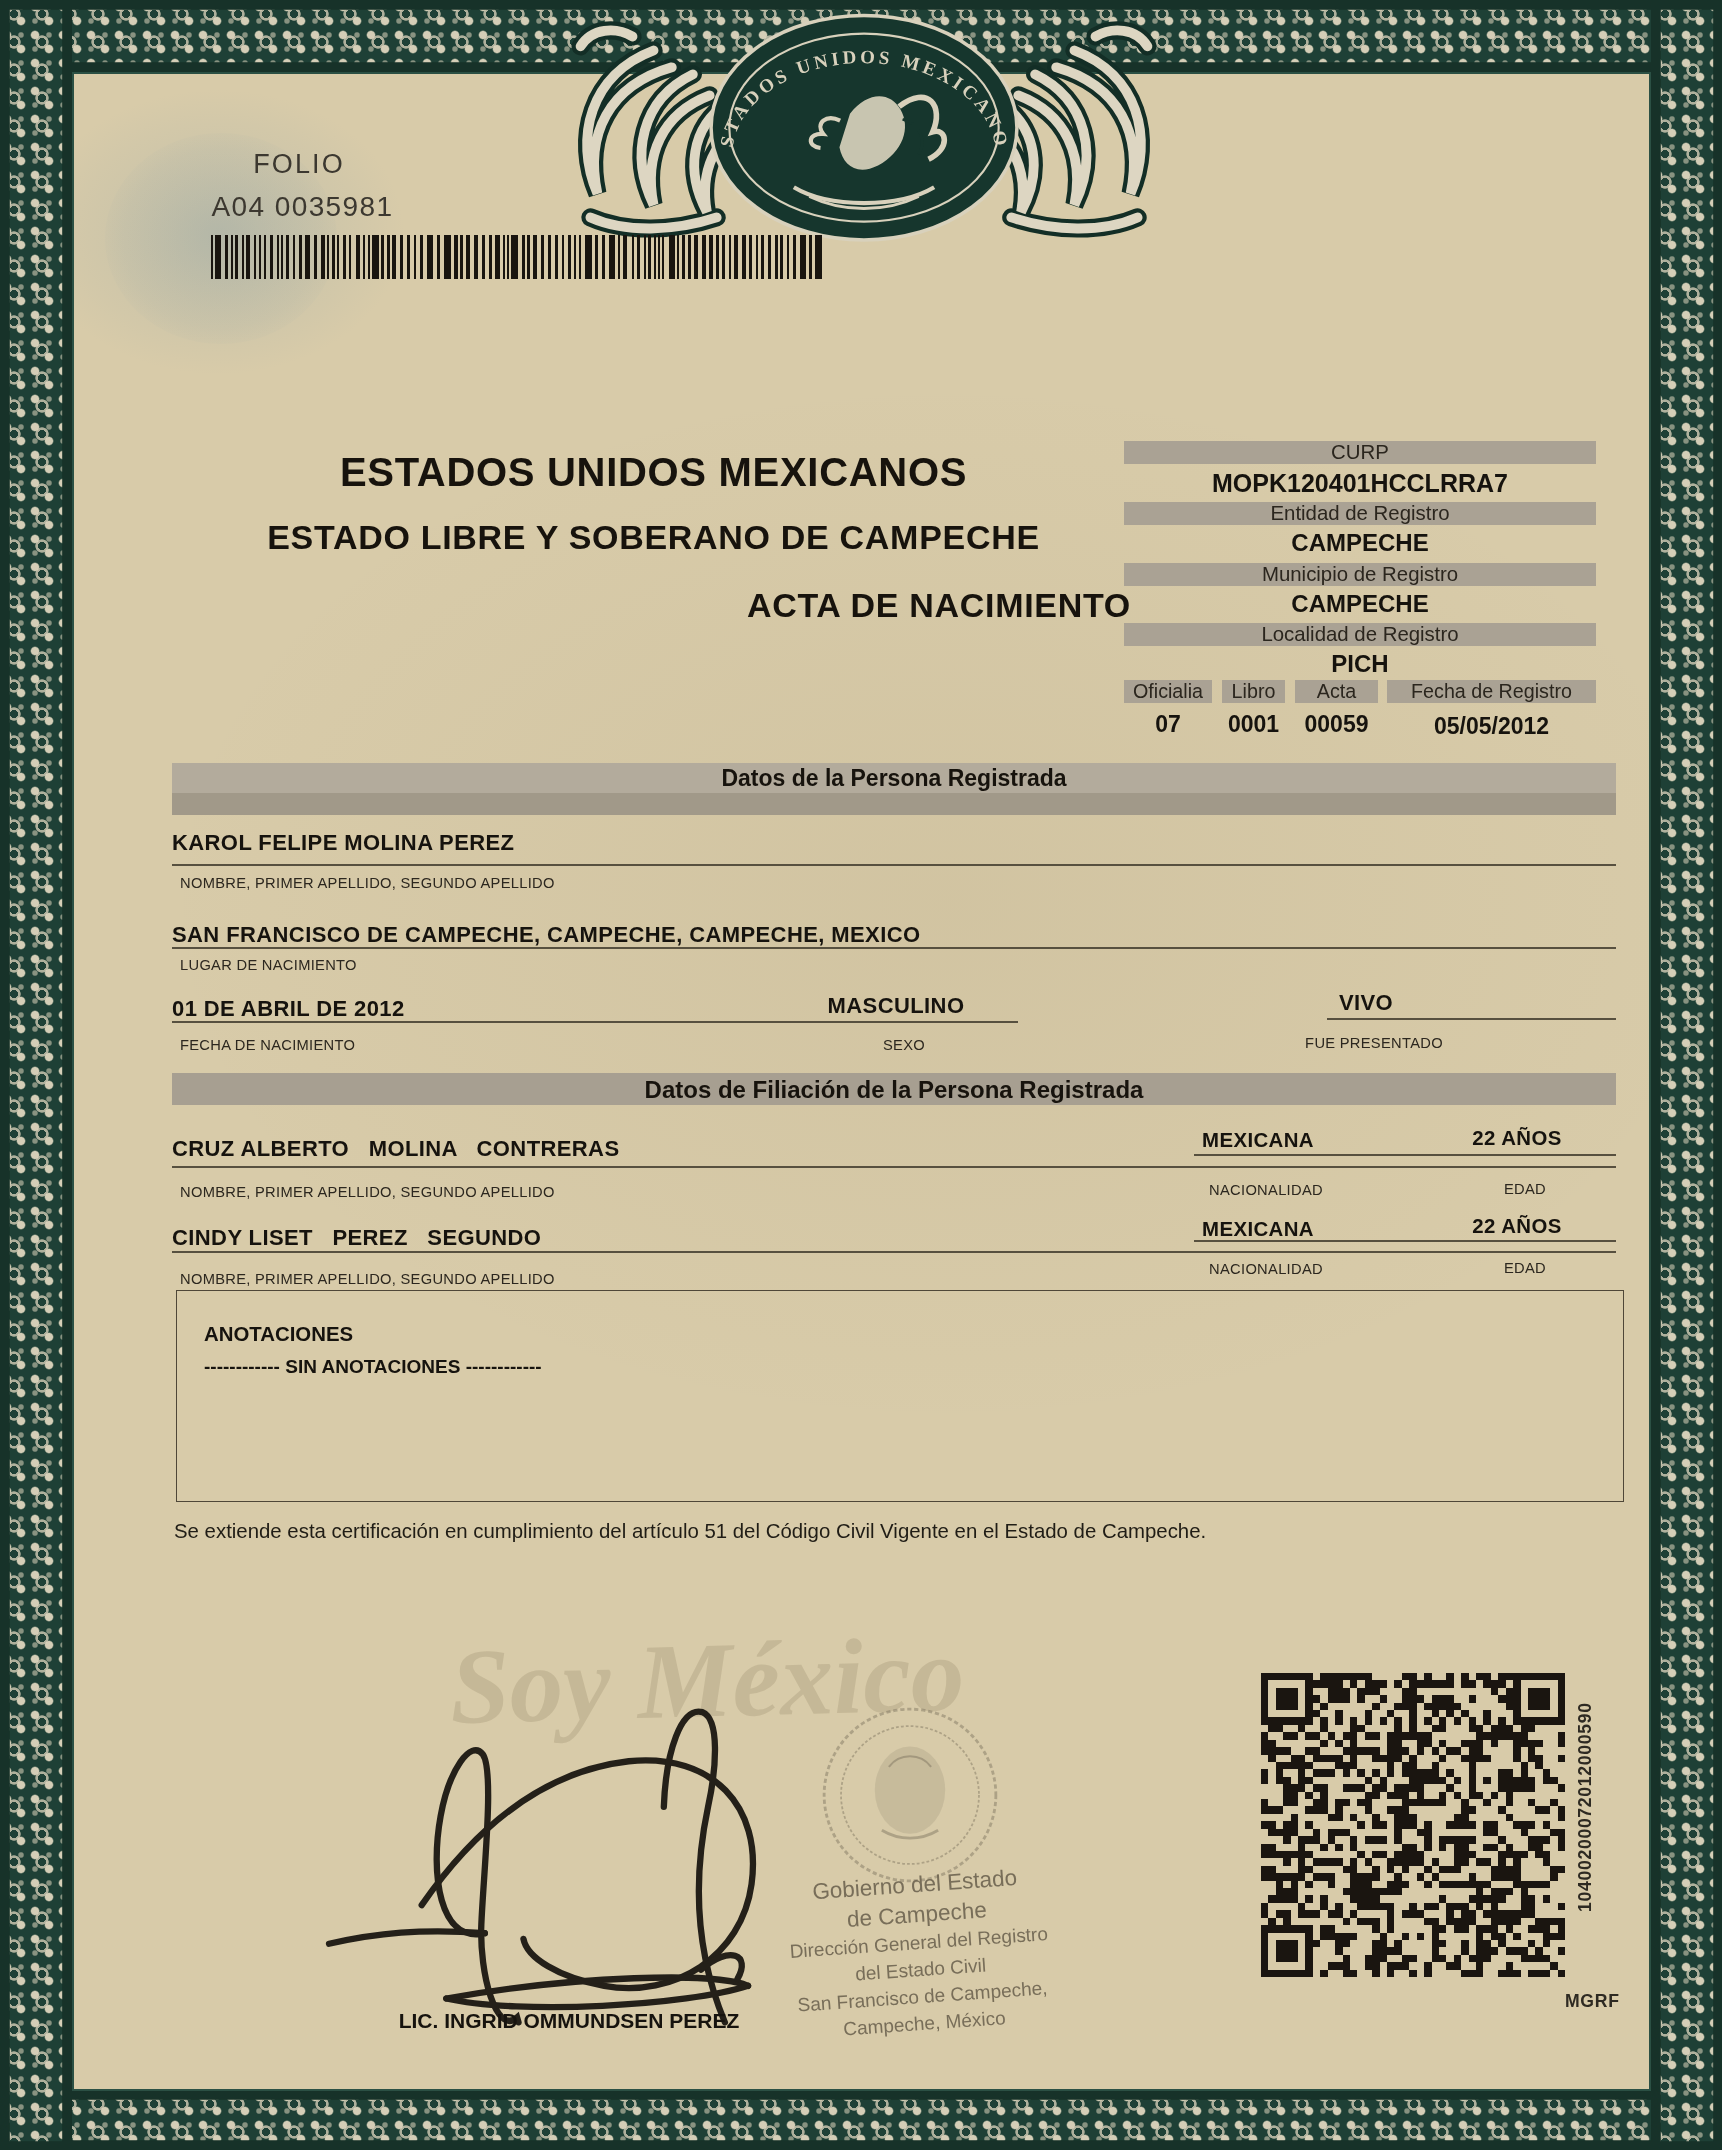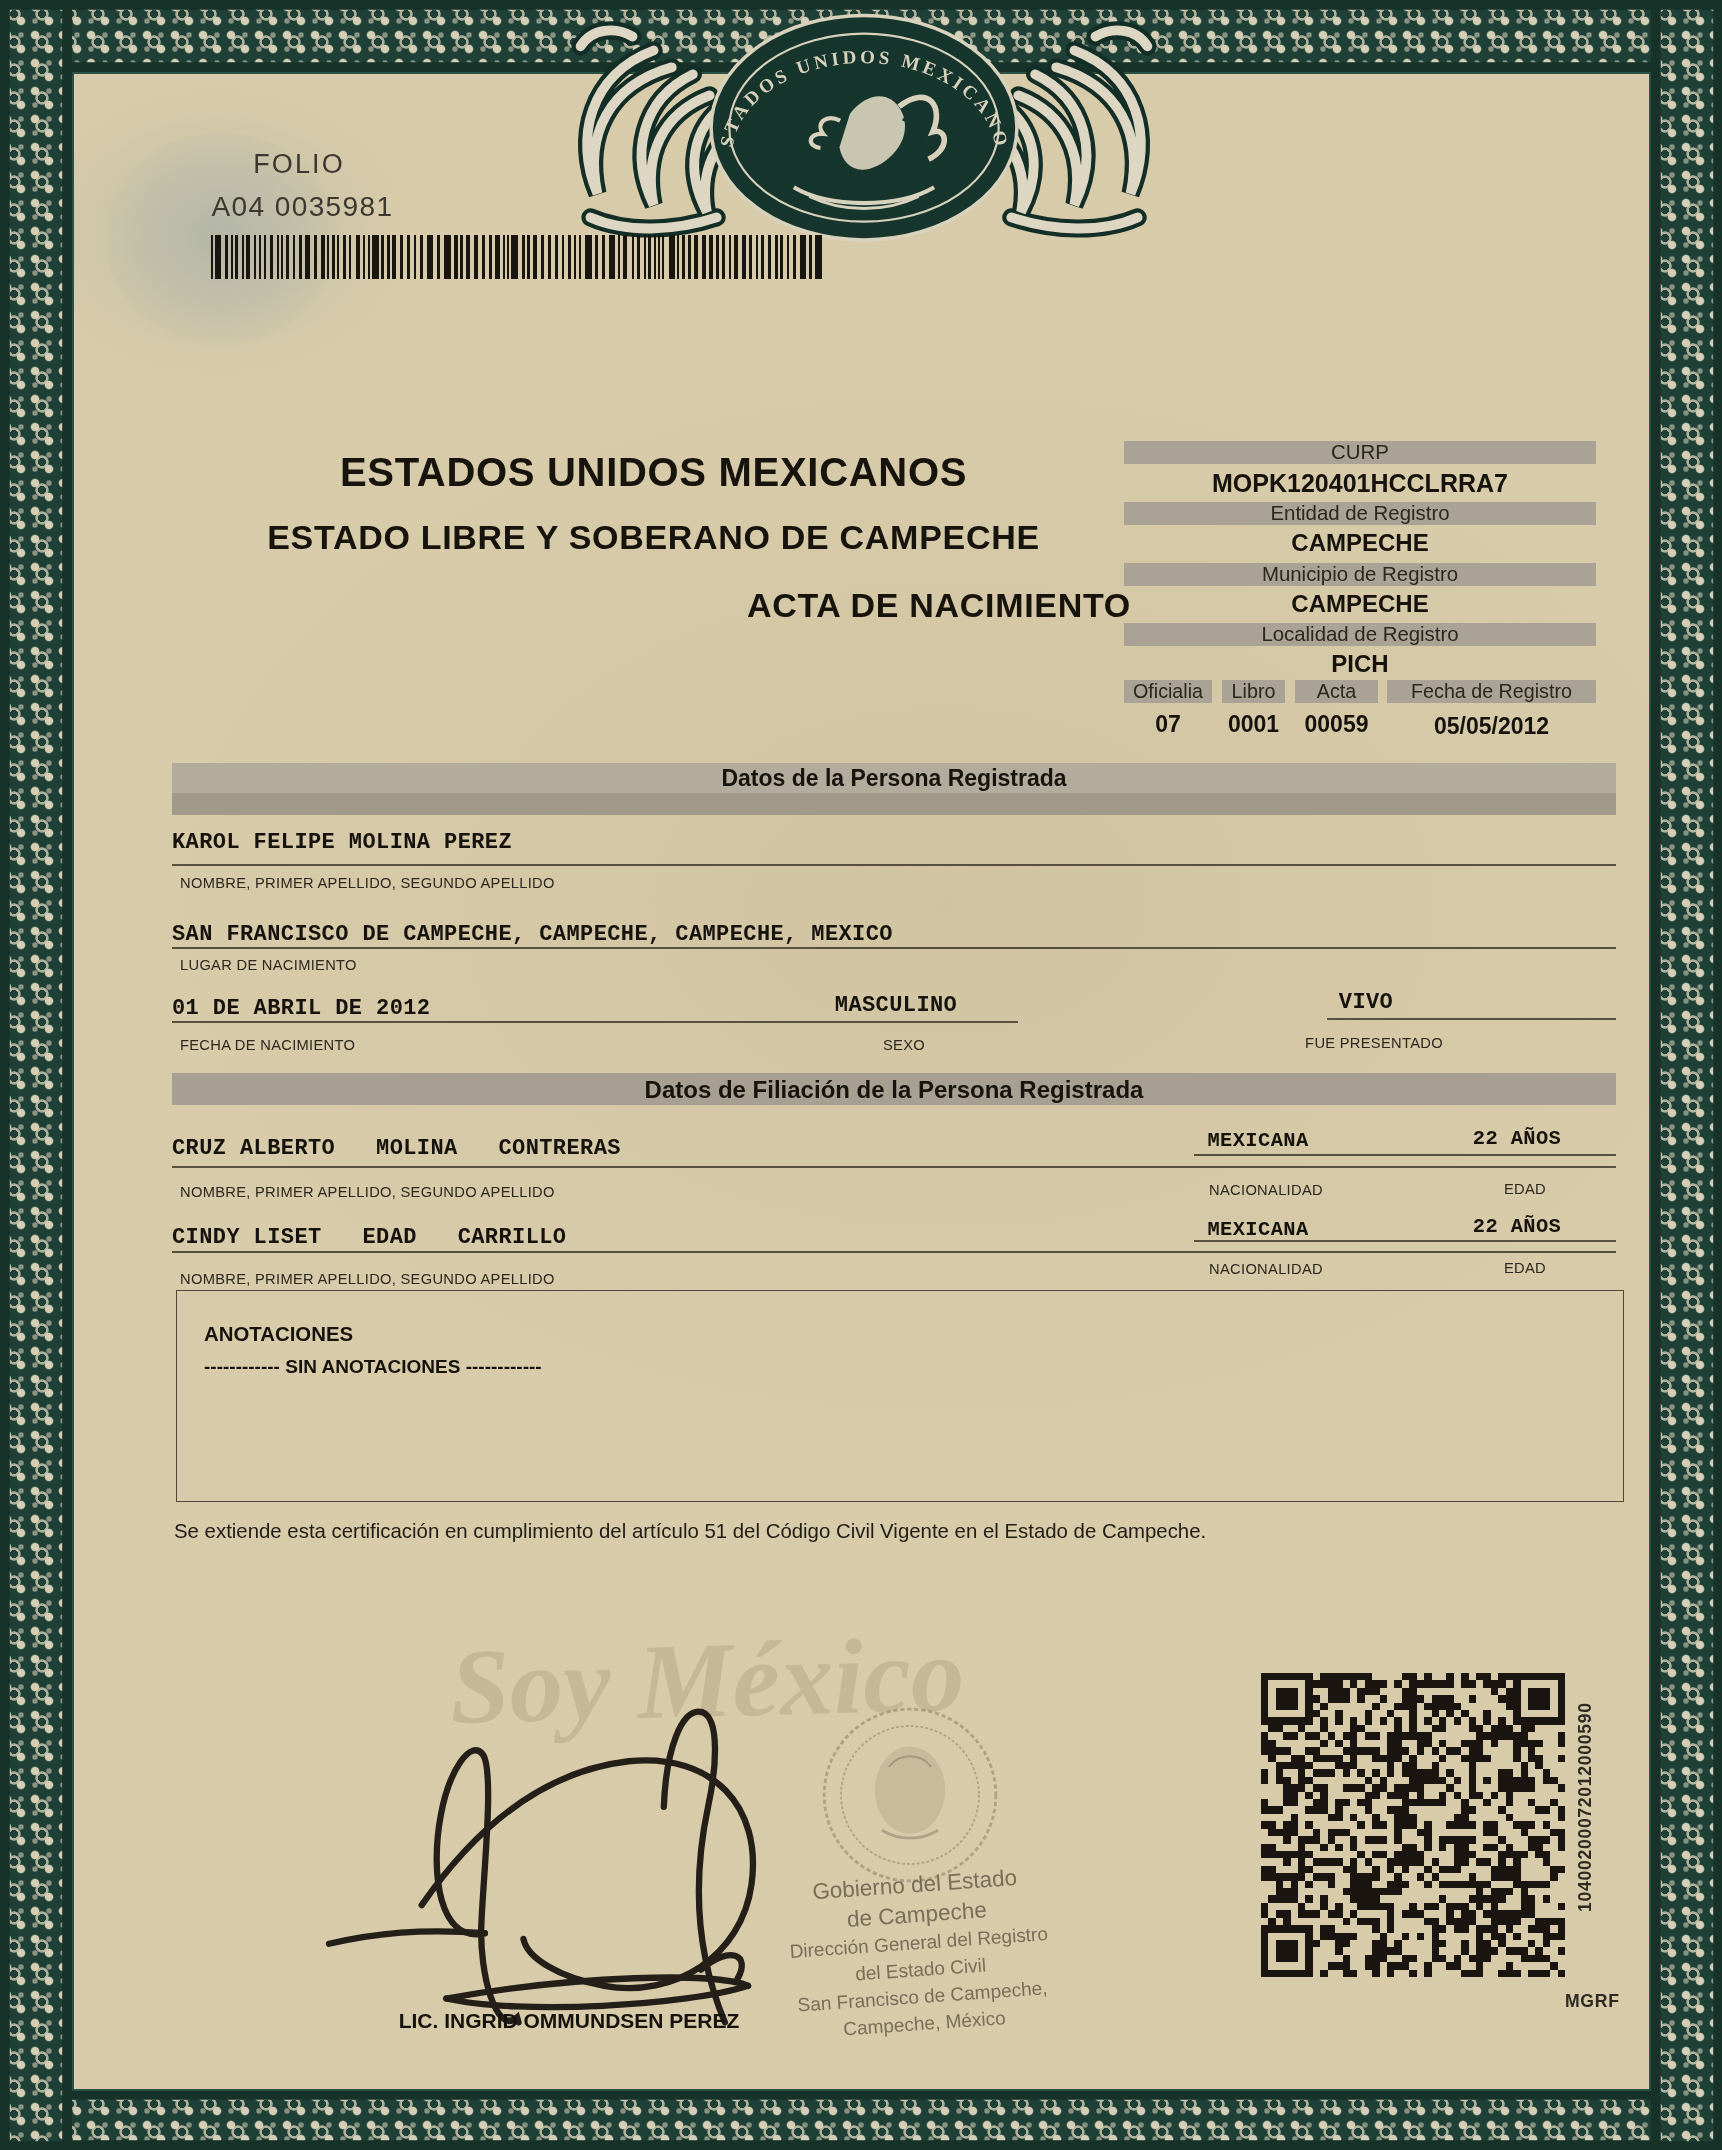--- a/index.html
+++ b/index.html
@@ -43,21 +43,21 @@
   
   .rpanel{left:1124px;top:441px;width:485px;}
   .rbar{position:absolute;left:0;width:472px;height:22.5px;background:#aaa294;text-align:center;font-size:20.4px;line-height:23px;color:#2b261e;}
   .rval{position:absolute;left:0;width:472px;text-align:center;font-weight:bold;font-size:24px;color:#16130e;}
   .rcol-bar{position:absolute;height:22.5px;background:#aaa294;text-align:center;font-size:19.7px;line-height:23px;color:#2b261e;}
   .rcol-val{position:absolute;text-align:center;font-weight:bold;font-size:23px;color:#16130e;}
   
   .band1{left:172px;top:763px;width:1444px;height:29.5px;background:#b3ab9c;text-align:center;font-size:23px;font-weight:bold;line-height:31px;color:#17130d;}
   .band2{left:172px;top:793px;width:1444px;height:22px;background:#a19989;}
   .band3{left:172px;top:1073px;width:1444px;height:32px;background:#a79f91;text-align:center;font-size:24px;font-weight:bold;line-height:34px;color:#17130d;}
-  .val{font-weight:bold;font-size:22px;color:#16130e;white-space:pre;letter-spacing:0.4px;font-family:Liberation Mono, monospace;}
+  .val{font-weight:bold;font-size:22px;color:#16130e;white-space:pre;letter-spacing:0.4px;}
   .lbl{font-size:14.7px;color:#2c271f;letter-spacing:0.3px;white-space:pre;margin-left:8px;}
   .uline{height:2.1px;background:#57503f;}
   .ctr{text-align:center;}
   
   .anot-box{left:176px;top:1290px;width:1448px;height:212px;border:1.4px solid #4f4738;box-sizing:border-box;}
   .anot-title{left:204px;top:1323px;font-size:20.4px;font-weight:bold;color:#16130e;}
   .anot-body{left:204px;top:1356px;font-size:19px;font-weight:bold;color:#16130e;white-space:pre;}
   .cert{left:174px;width:1335px;font-size:20.4px;color:#201d16;}
   
   .ghost-soy{left:450px;top:1615px;width:843px;font-family:"Liberation Serif", serif;font-style:italic;font-weight:bold;
@@ -175,21 +175,21 @@
 
   <div class="abs val" style="left:172px;top:1136px;">CRUZ ALBERTO   MOLINA   CONTRERAS</div>
   <div class="abs val ctr" style="left:1194px;top:1129px;width:128px;font-size:20.4px;">MEXICANA</div>
   <div class="abs val ctr" style="left:1453px;top:1127px;width:128px;font-size:20.4px;">22 AÑOS</div>
   <div class="abs uline" style="left:1194px;top:1154px;width:422px;"></div>
   <div class="abs uline" style="left:172px;top:1166px;width:1444px;"></div>
   <div class="abs lbl" style="left:172px;top:1184px;">NOMBRE, PRIMER APELLIDO, SEGUNDO APELLIDO</div>
   <div class="abs lbl ctr" style="left:1194px;top:1182px;width:128px;">NACIONALIDAD</div>
   <div class="abs lbl ctr" style="left:1453px;top:1181px;width:128px;">EDAD</div>
 
-  <div class="abs val" style="left:172px;top:1225px;">CINDY LISET   EDAD   CARRILLO</div>
+  <div class="abs val" style="left:172px;top:1225px;">CINDY LISET   PEREZ   SEGUNDO</div>
   <div class="abs val ctr" style="left:1194px;top:1218px;width:128px;font-size:20.4px;">MEXICANA</div>
   <div class="abs val ctr" style="left:1453px;top:1215px;width:128px;font-size:20.4px;">22 AÑOS</div>
   <div class="abs uline" style="left:1194px;top:1240px;width:422px;"></div>
   <div class="abs uline" style="left:172px;top:1251px;width:1444px;"></div>
   <div class="abs lbl ctr" style="left:1194px;top:1261px;width:128px;">NACIONALIDAD</div>
   <div class="abs lbl" style="left:172px;top:1271px;">NOMBRE, PRIMER APELLIDO, SEGUNDO APELLIDO</div>
   <div class="abs lbl ctr" style="left:1453px;top:1260px;width:128px;">EDAD</div>
 
   <div class="abs anot-box"></div>
   <div class="abs anot-title">ANOTACIONES</div>

